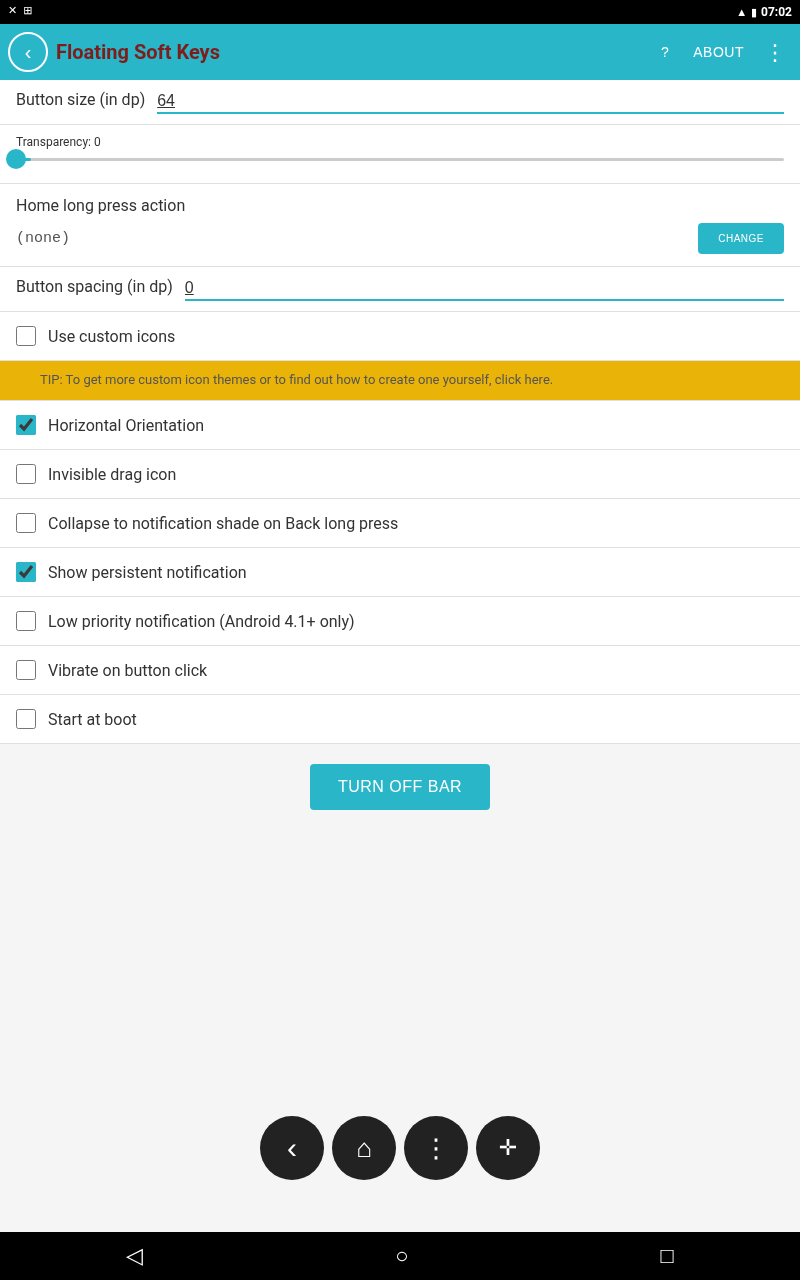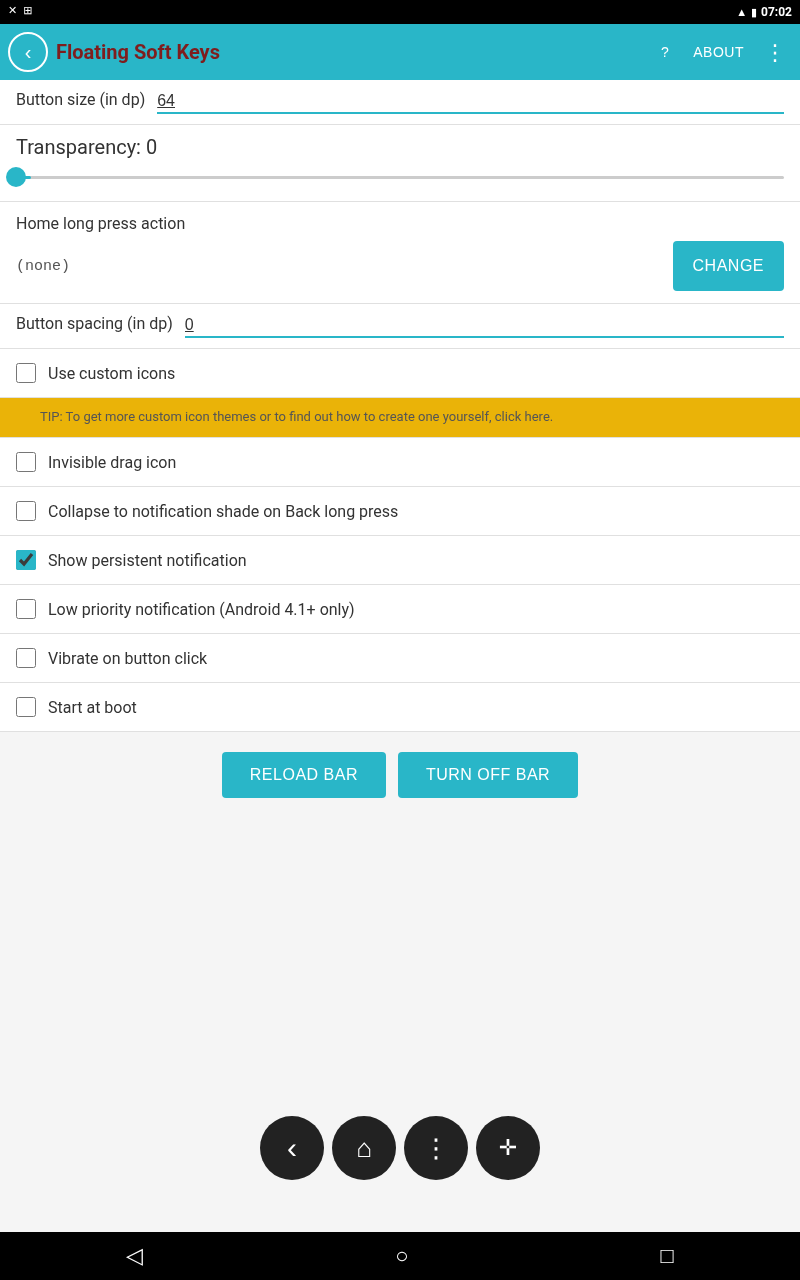--- a/index.html
+++ b/index.html
@@ -133,23 +133,23 @@
       padding: 2px 0;
       text-decoration: underline;
     }
 
     .slider-row {
       background: #fff;
       padding: 10px 16px 14px 16px;
       border-bottom: 1px solid #e0e0e0;
     }
     .slider-label {
-      font-size: 20px;
+      font-size: 12px;
       color: #333;
-      margin-bottom: 8px;
+      margin-bottom: 0;
     }
     .slider-container {
       position: relative;
       width: 100%;
       height: 20px;
       display: flex;
       align-items: center;
     }
     .slider-track {
       width: 100%;
@@ -194,22 +194,22 @@
     .none-text {
       font-size: 15px;
       color: #555;
       font-family: Liberation Mono, monospace;
     }
     .change-btn {
       background: #29b6c8;
       color: #fff;
       border: none;
       border-radius: 4px;
-      padding: 16px 20px;
-      font-size: 16px;
+      padding: 10px 20px;
+      font-size: 10px;
       font-weight: 500;
       cursor: pointer;
       text-transform: uppercase;
       letter-spacing: 0.5px;
     }
 
     .checkbox-row {
       background: #fff;
       padding: 14px 16px;
       border-bottom: 1px solid #e0e0e0;
@@ -365,20 +365,24 @@
 
   <div class="checkbox-row">
     <input class="cb" type="checkbox" id="useCustomIcons" style="">
     <label for="useCustomIcons">Use custom icons</label>
   </div>
 
   <div class="tip-row">
     <span class="tip-text">TIP: To get more custom icon themes or to find out how to create one yourself, click here.</span>
   </div>
 
+  <div class="checkbox-row">
+    <input class="cb cb-checked" type="checkbox" id="horizOrient" checked="" style="">
+    <label for="horizOrient">Horizontal Orientation</label>
+  </div>
 
   <div class="checkbox-row">
     <input class="cb" type="checkbox" id="invisDrag" style="">
     <label for="invisDrag">Invisible drag icon</label>
   </div>
 
   <div class="checkbox-row">
     <input class="cb" type="checkbox" id="collapseNotif" style="">
     <label for="collapseNotif">Collapse to notification shade on Back long press</label>
   </div>
@@ -397,21 +401,20 @@
     <input class="cb" type="checkbox" id="vibrateClick" style="">
     <label for="vibrateClick">Vibrate on button click</label>
   </div>
 
   <div class="checkbox-row">
     <input class="cb" type="checkbox" id="startBoot" style="">
     <label for="startBoot">Start at boot</label>
   </div>
 
   <div class="buttons-row">
-    <button class="action-button">Reload bar</button>
     <button class="action-button">Turn off bar</button>
   </div>
 
 </div>
 
 <div class="floating-bar">
   <button class="float-btn">
     <span style="font-size:30px;">‹</span>
   </button>
   <button class="float-btn">

